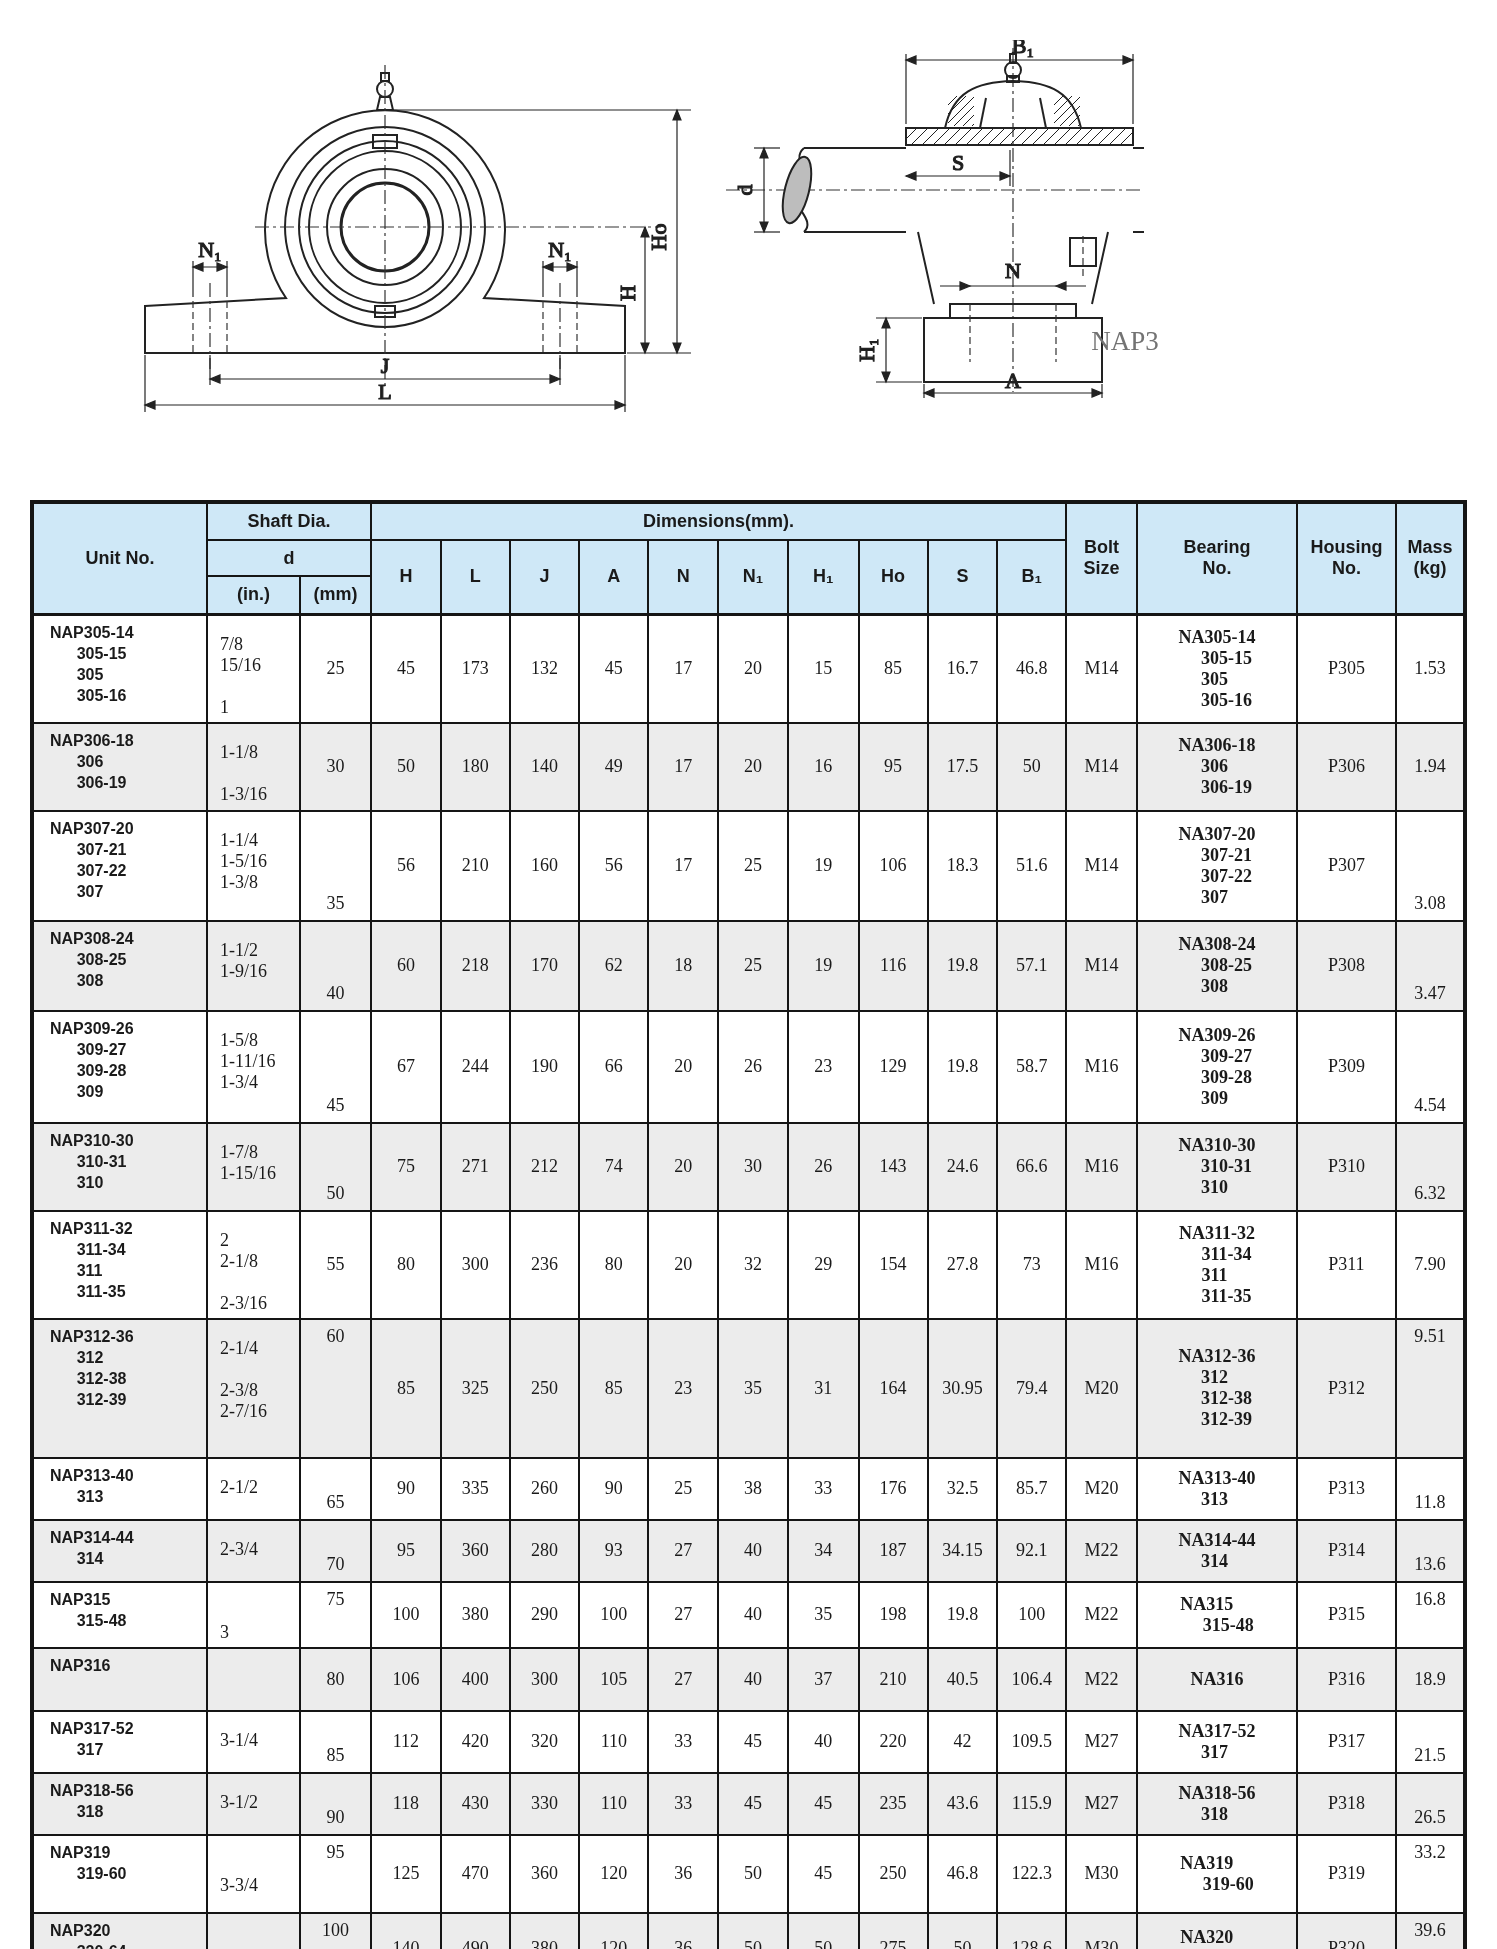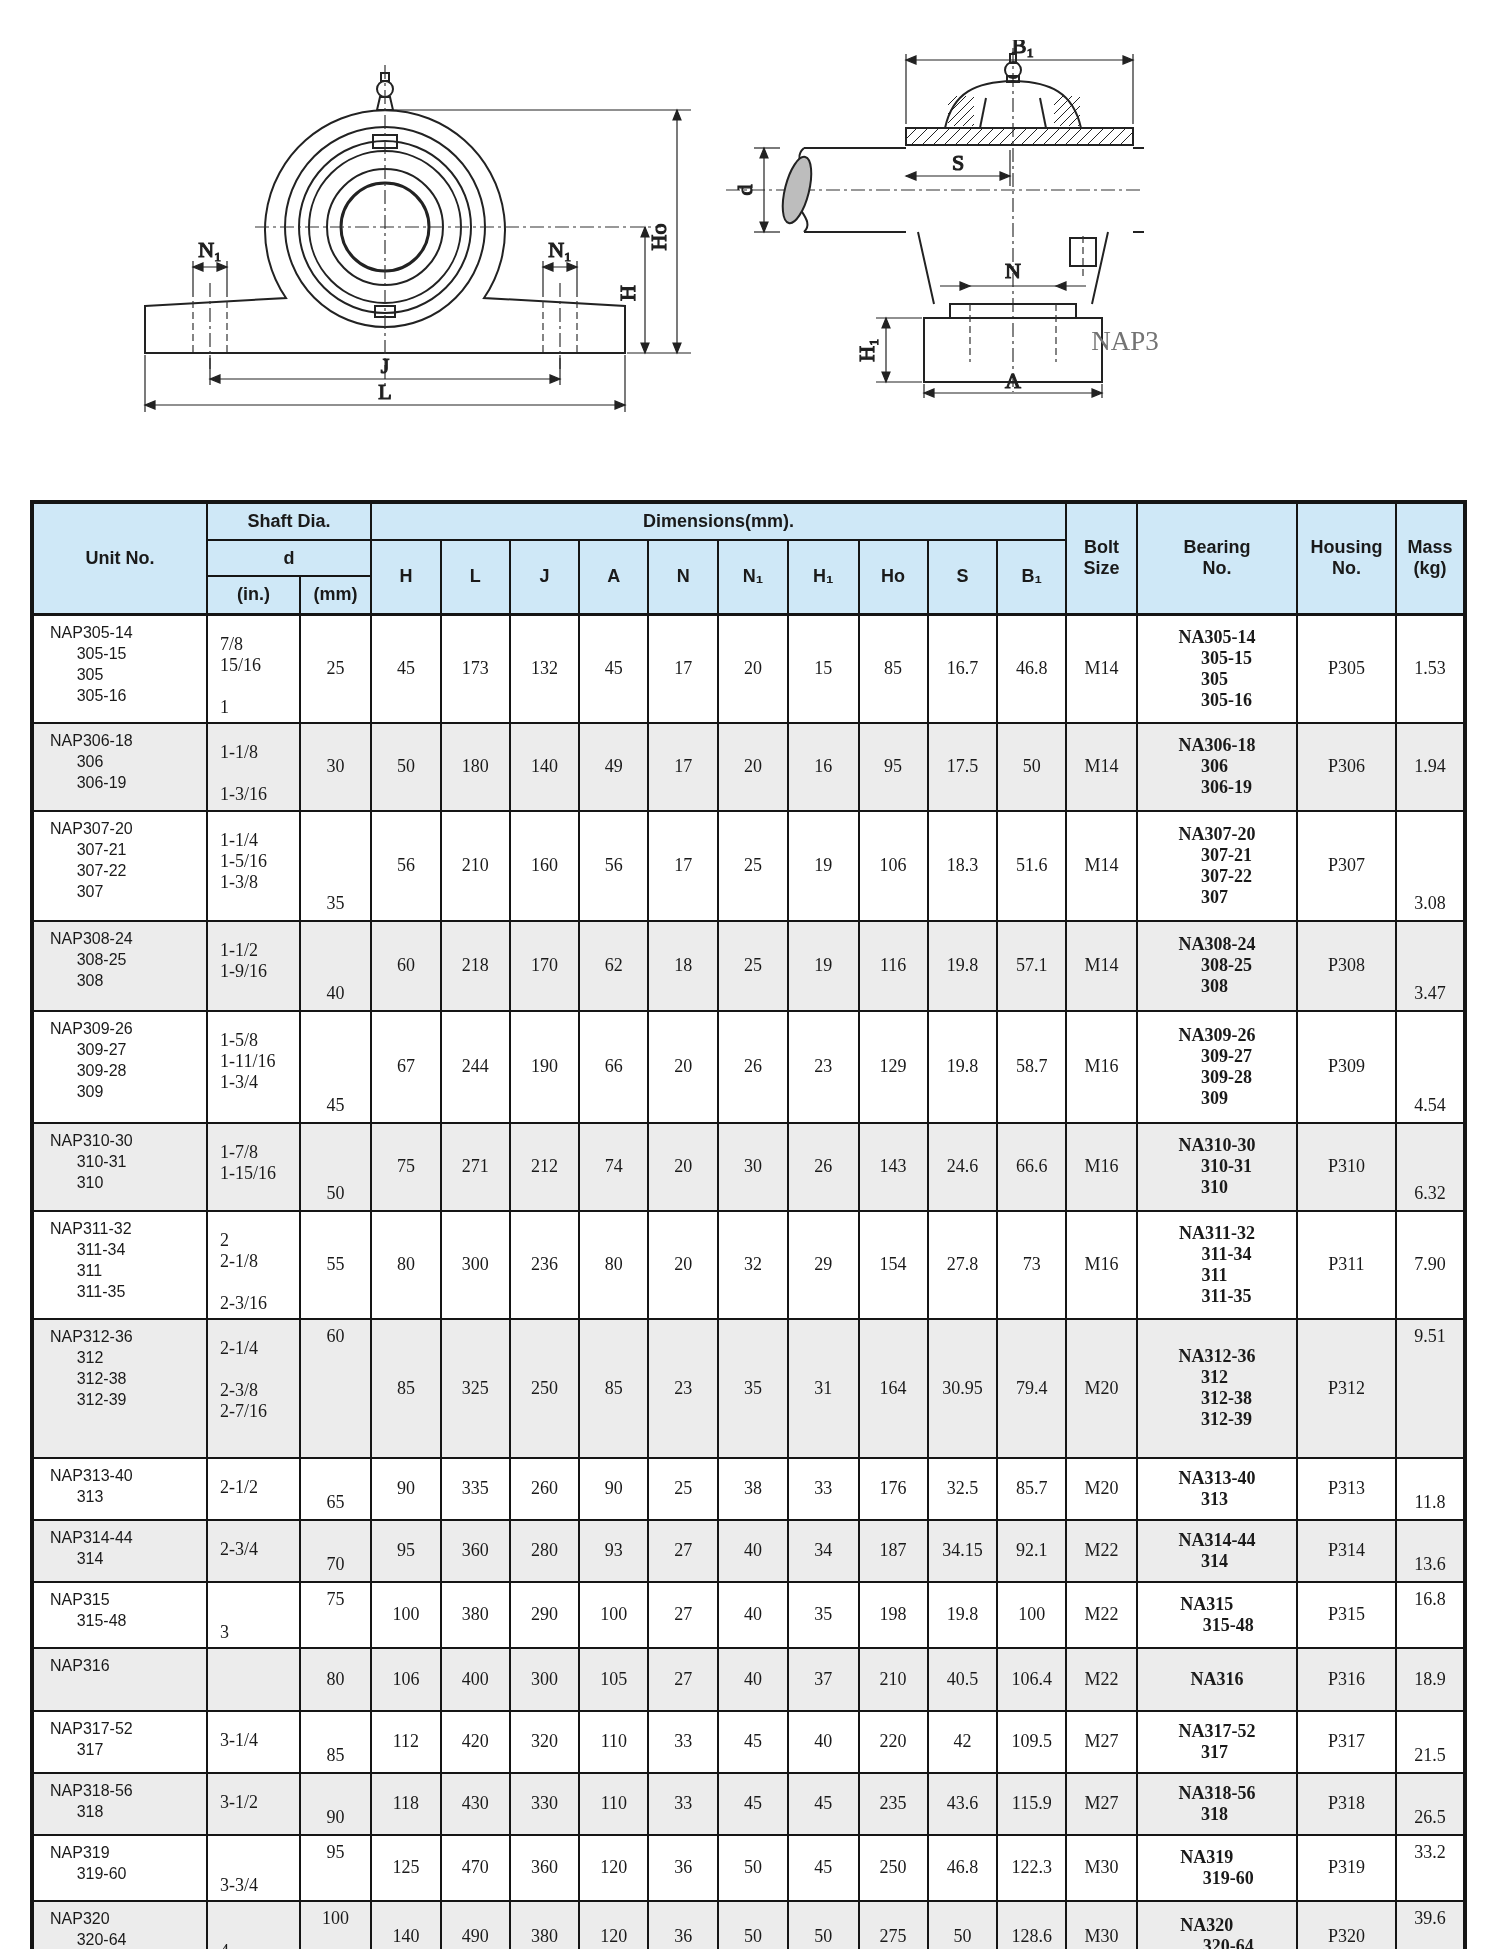--- a/index.html
+++ b/index.html
@@ -14,21 +14,21 @@
   
   .tbl-wrap{left:30px;top:500px;}
   table.spec{border-collapse:collapse;table-layout:fixed;width:1437px;border:4px solid #151515;}
   .spec th,.spec td{border:2px solid #151515;overflow:hidden;}
   .spec thead th{background:#cfe8f7;font-weight:bold;font-size:18px;text-align:center;
     vertical-align:middle;line-height:21px;white-space:pre-line;padding:2px;}
   .spec tbody tr:first-child td{border-top:3px solid #151515;}
   .spec td{font-family:"Liberation Serif",serif;font-size:18px;text-align:center;
     vertical-align:middle;padding:3px 2px;line-height:21px;}
   .spec tr.shaded td{background:#ececec;}
-  td.td-unit{font-family:"Liberation Sans",sans-serif;font-weight:normal;font-size:16px;
+  td.td-unit{font-family:"Liberation Sans",sans-serif;font-weight:bold;font-size:16px;
     text-align:left;vertical-align:top;white-space:pre;padding:6px 0 4px 16px;line-height:21px;}
   td.td-in{text-align:left;vertical-align:top;white-space:pre;padding:18px 0 4px 12px;line-height:21px;}
   td.td-bearing{vertical-align:middle;}
   td.td-bearing span{display:inline-block;text-align:left;white-space:pre;line-height:21px;font-weight:bold;}
   td.va-top{vertical-align:top;padding-top:6px;}
   td.va-middle{vertical-align:middle;}
   td.va-bottom{vertical-align:bottom;padding-bottom:6px;}
 </style>
 </head>
 <body>
@@ -622,21 +622,21 @@
           <td class="td-dim">45</td>
           <td class="td-dim">235</td>
           <td class="td-dim">43.6</td>
           <td class="td-dim">115.9</td>
           <td class="td-bolt">M27</td>
           <td class="td-bearing"><span>NA318-56
      318</span></td>
           <td class="td-housing">P318</td>
           <td class="td-mass va-bottom">26.5</td>
         </tr>
-        <tr style="height: 66px;">
+        <tr style="height: 78px;">
           <td class="td-unit">NAP319
       319-60</td>
           <td class="td-in">
 3-3/4</td>
           <td class="td-mm va-top">95</td>
           <td class="td-dim">125</td>
           <td class="td-dim">470</td>
           <td class="td-dim">360</td>
           <td class="td-dim">120</td>
           <td class="td-dim">36</td>

